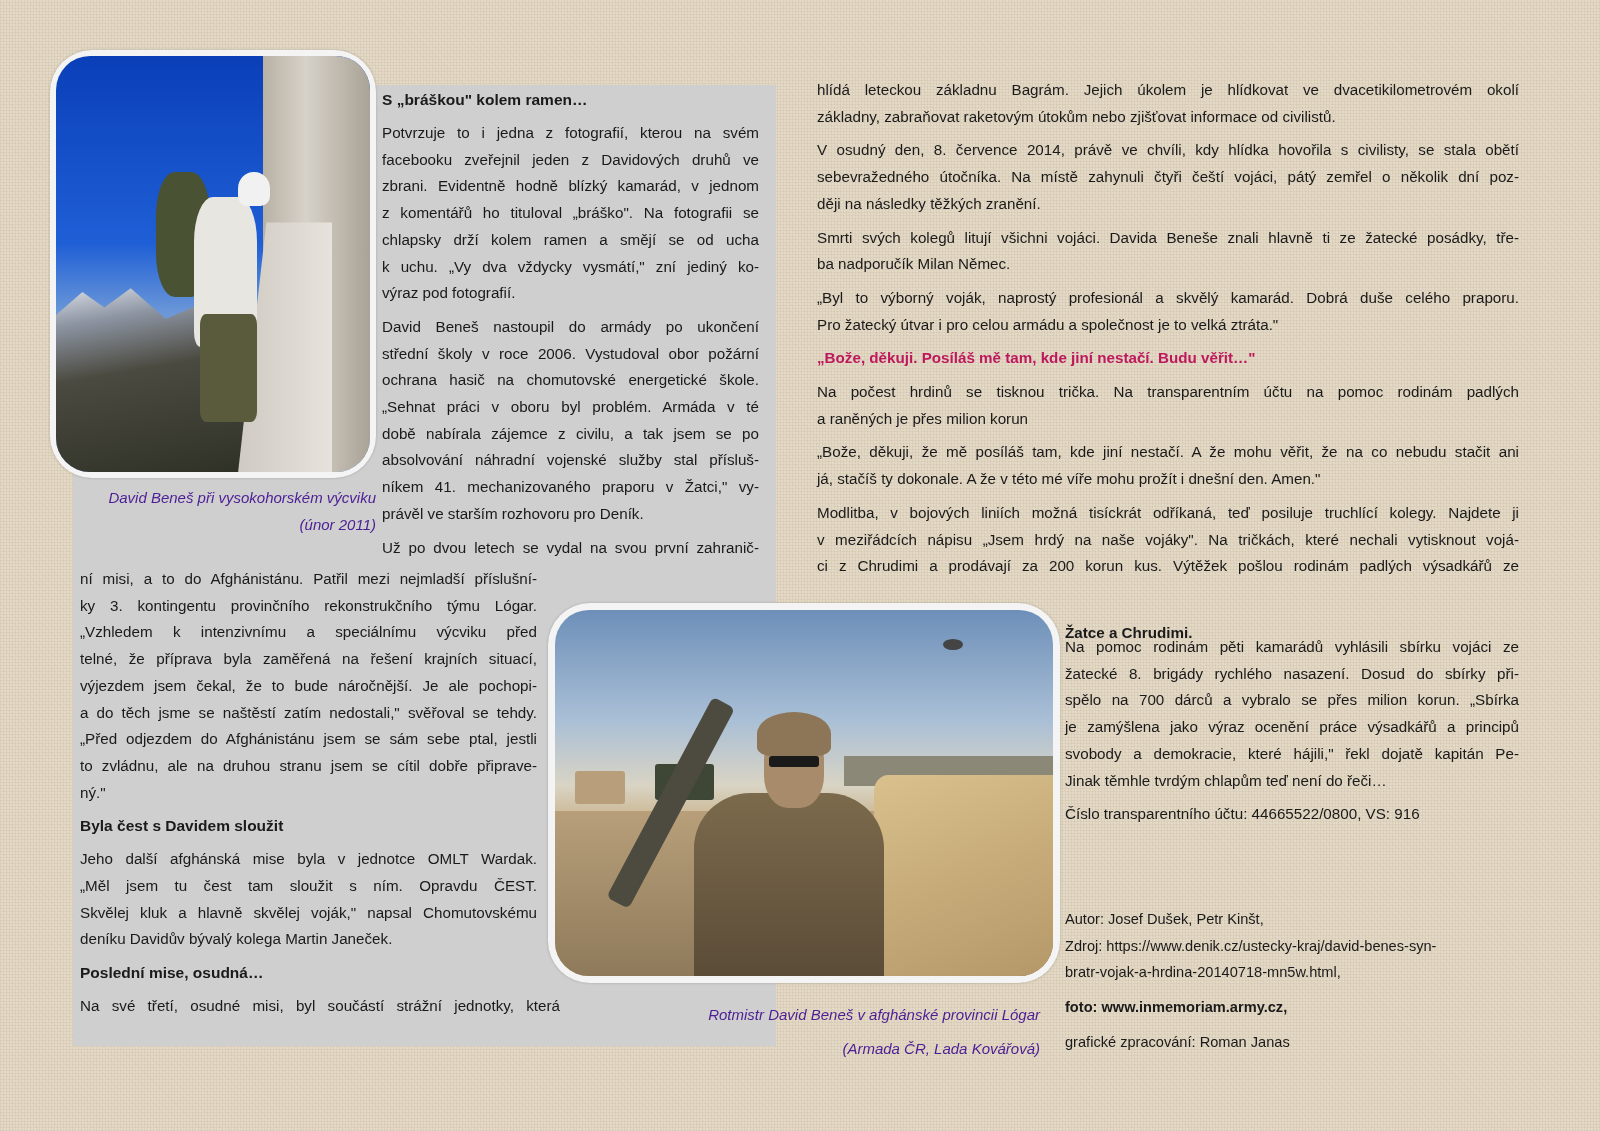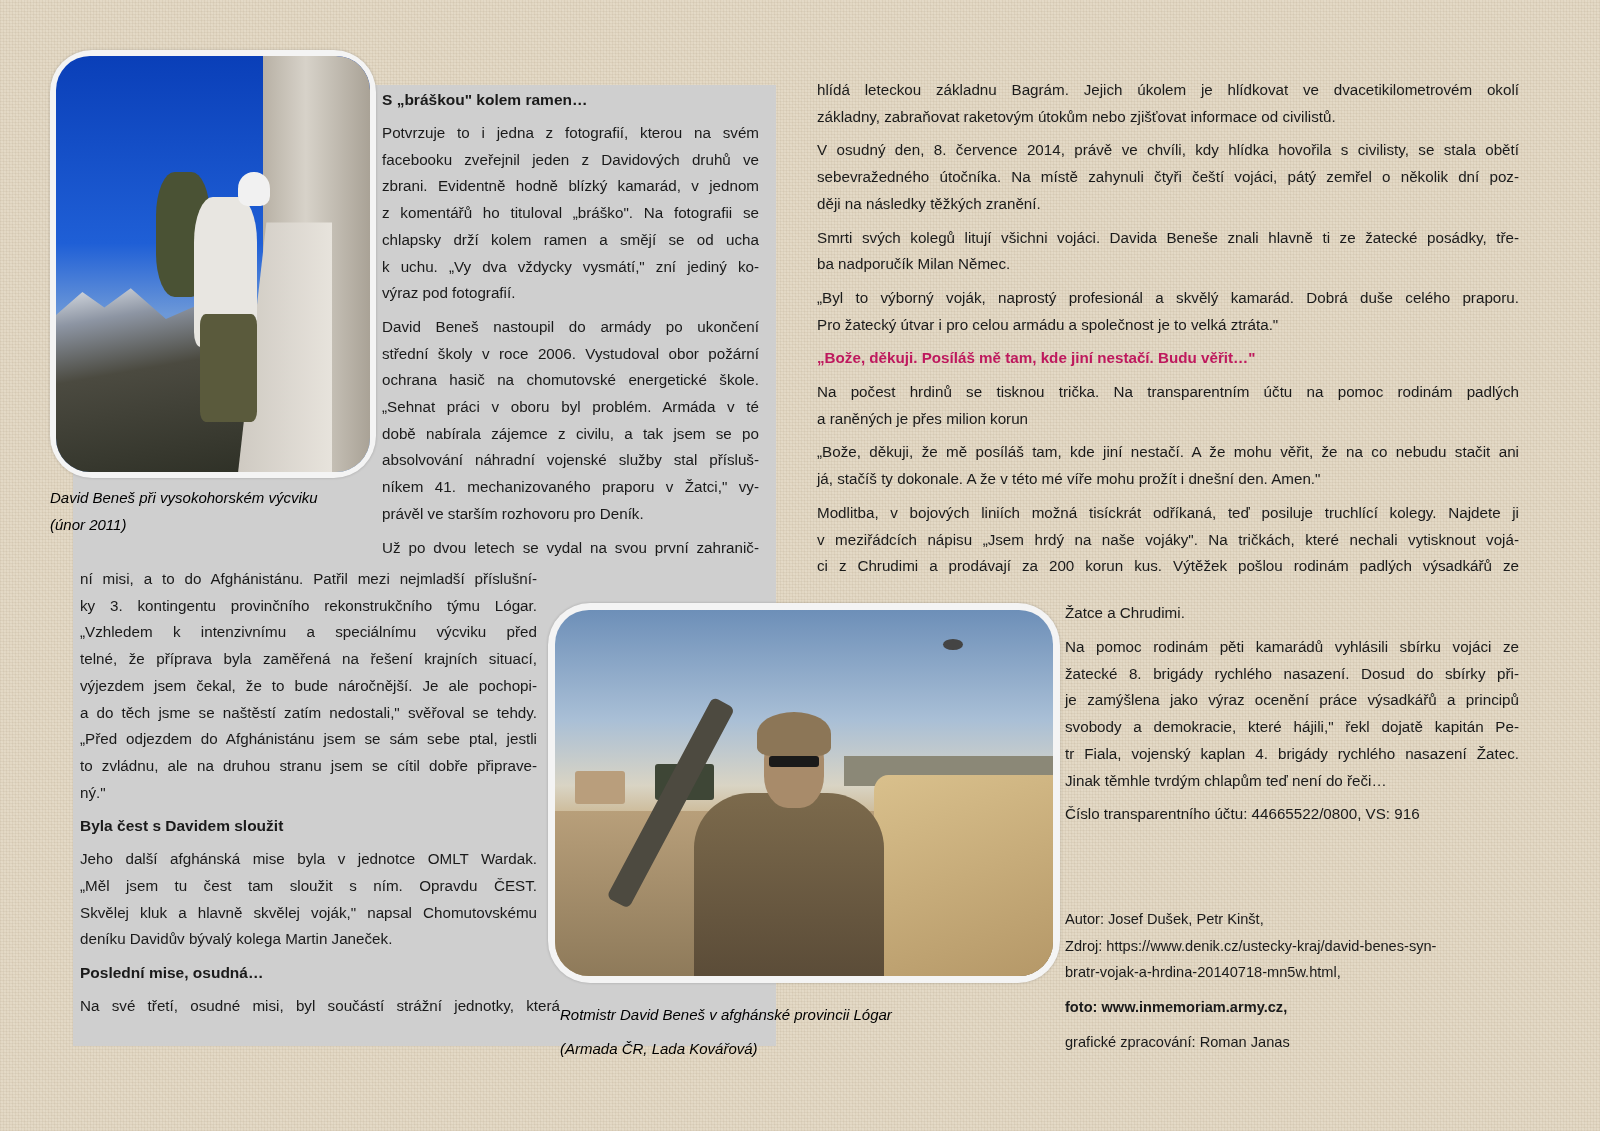--- a/index.html
+++ b/index.html
@@ -44,21 +44,21 @@
   .sold-body { position:absolute; left:28%; top:50%; width:38%; height:50%; background: linear-gradient(180deg,#7c6a4c,#5b4c38); border-radius:30% 30% 0 0; }
   .sold-head { position:absolute; left:42%; top:32%; width:12%; height:22%; background:#a88b6a; border-radius:40%; }
   .sold-helmet { position:absolute; left:40.5%; top:28%; width:15%; height:12%; background:#8c7657; border-radius:50% 50% 20% 20%; }
   .sold-glasses { position:absolute; left:43%; top:40%; width:10%; height:3%; background:#1a1a1a; border-radius:3px; }
   .sold-hmmwv { position:absolute; left:20%; top:42%; width:12%; height:10%; background:#3e4636; border-radius:3px; }
   .sold-hmmwv2 { position:absolute; left:4%; top:44%; width:10%; height:9%; background:#b99e7c; border-radius:3px; }
   .sold-wall { position:absolute; left:58%; top:40%; width:42%; height:8%; background:#8b8877; }
   .sold-heli { position:absolute; left:78%; top:8%; width:4%; height:3%; background:#444; border-radius:50%; }
 
   .caption {
-    position: absolute; text-align: left; color: #000000; font-style: italic;
+    position: absolute; text-align: right; color: #4c1d95; font-style: italic;
     font-size: 15px; line-height: 27px;
   }
   .col { position: absolute; font-size: 15.2px; line-height: 26.7px; }
   .col p { text-align: justify; margin-bottom: 7px; }
   .col h3 { font-size: 15.5px; font-weight: bold; margin-bottom: 7px; line-height: 26px; }
   .blue-head { color: #be185d; font-weight: bold; }
   .line { display: block; white-space: nowrap; }
   .jl { text-align: justify; text-align-last: justify; display: block; white-space: nowrap; }
 </style>
 </head>
@@ -181,31 +181,31 @@
   <p>
     <span class="jl">„Bože, děkuji, že mě posíláš tam, kde jiní nestačí. A že mohu věřit, že na co nebudu stačit ani</span>
     <span class="line">já, stačíš ty dokonale. A že v této mé víře mohu prožít i dnešní den. Amen."</span>
   </p>
   <p style="margin-bottom:0;">
     <span class="jl">Modlitba, v bojových liniích možná tisíckrát odříkaná, teď posiluje truchlící kolegy. Najdete ji</span>
     <span class="jl">v meziřádcích nápisu „Jsem hrdý na naše vojáky". Na tričkách, které nechali vytisknout vojá-</span>
     <span class="jl">ci z Chrudimi a prodávají za 200 korun kus. Výtěžek pošlou rodinám padlých výsadkářů ze</span>
   </p>
 </div>
-<div class="col" style="left:1065px;top:600px;width:450px;">
+<div class="col" style="left:1065px;top:620px;width:450px;font-weight:bold;">
   <span class="line">Žatce a Chrudimi.</span>
 </div>
 
 <div class="col" style="left:1065px;top:634px;width:454px;">
   <p>
     <span class="jl">Na pomoc rodinám pěti kamarádů vyhlásili sbírku vojáci ze</span>
     <span class="jl">žatecké 8. brigády rychlého nasazení. Dosud do sbírky při-</span>
+    <span class="jl">spělo na 700 dárců a vybralo se přes milion korun. „Sbírka</span>
     <span class="jl">je zamýšlena jako výraz ocenění práce výsadkářů a principů</span>
     <span class="jl">svobody a demokracie, které hájili," řekl dojatě kapitán Pe-</span>
-    <span class="jl">tr Fiala, vojenský kaplan 4. brigády rychlého nasazení Žatec.</span>
     <span class="line">Jinak těmhle tvrdým chlapům teď není do řeči…</span>
   </p>
   <p>Číslo transparentního účtu: 44665522/0800, VS: 916</p>
 </div>
 
 <div class="col" style="left:1065px;top:906px;width:530px;font-size:14.6px;">
   <span class="line">Autor: Josef Dušek, Petr Kinšt,</span>
   <span class="line">Zdroj: https://www.denik.cz/ustecky-kraj/david-benes-syn-</span>
   <span class="line">bratr-vojak-a-hrdina-20140718-mn5w.html,</span>
   <span class="line" style="margin-top:8px;font-weight:bold;">foto: www.inmemoriam.army.cz,</span>

